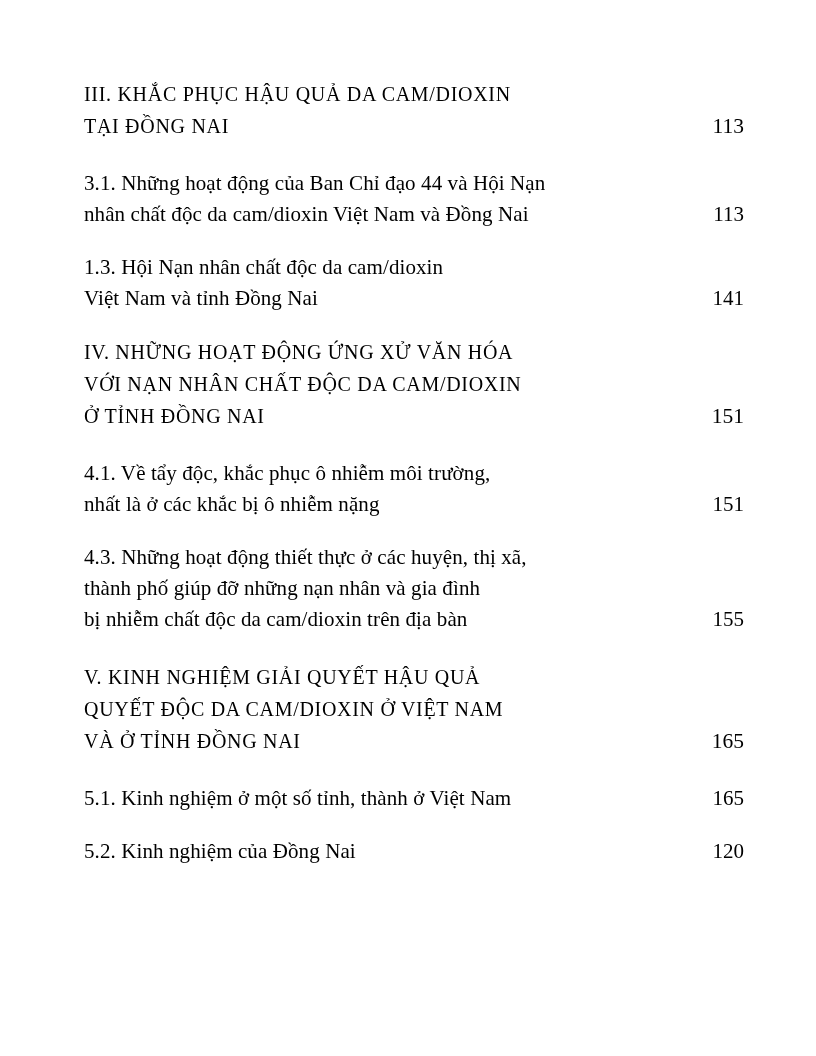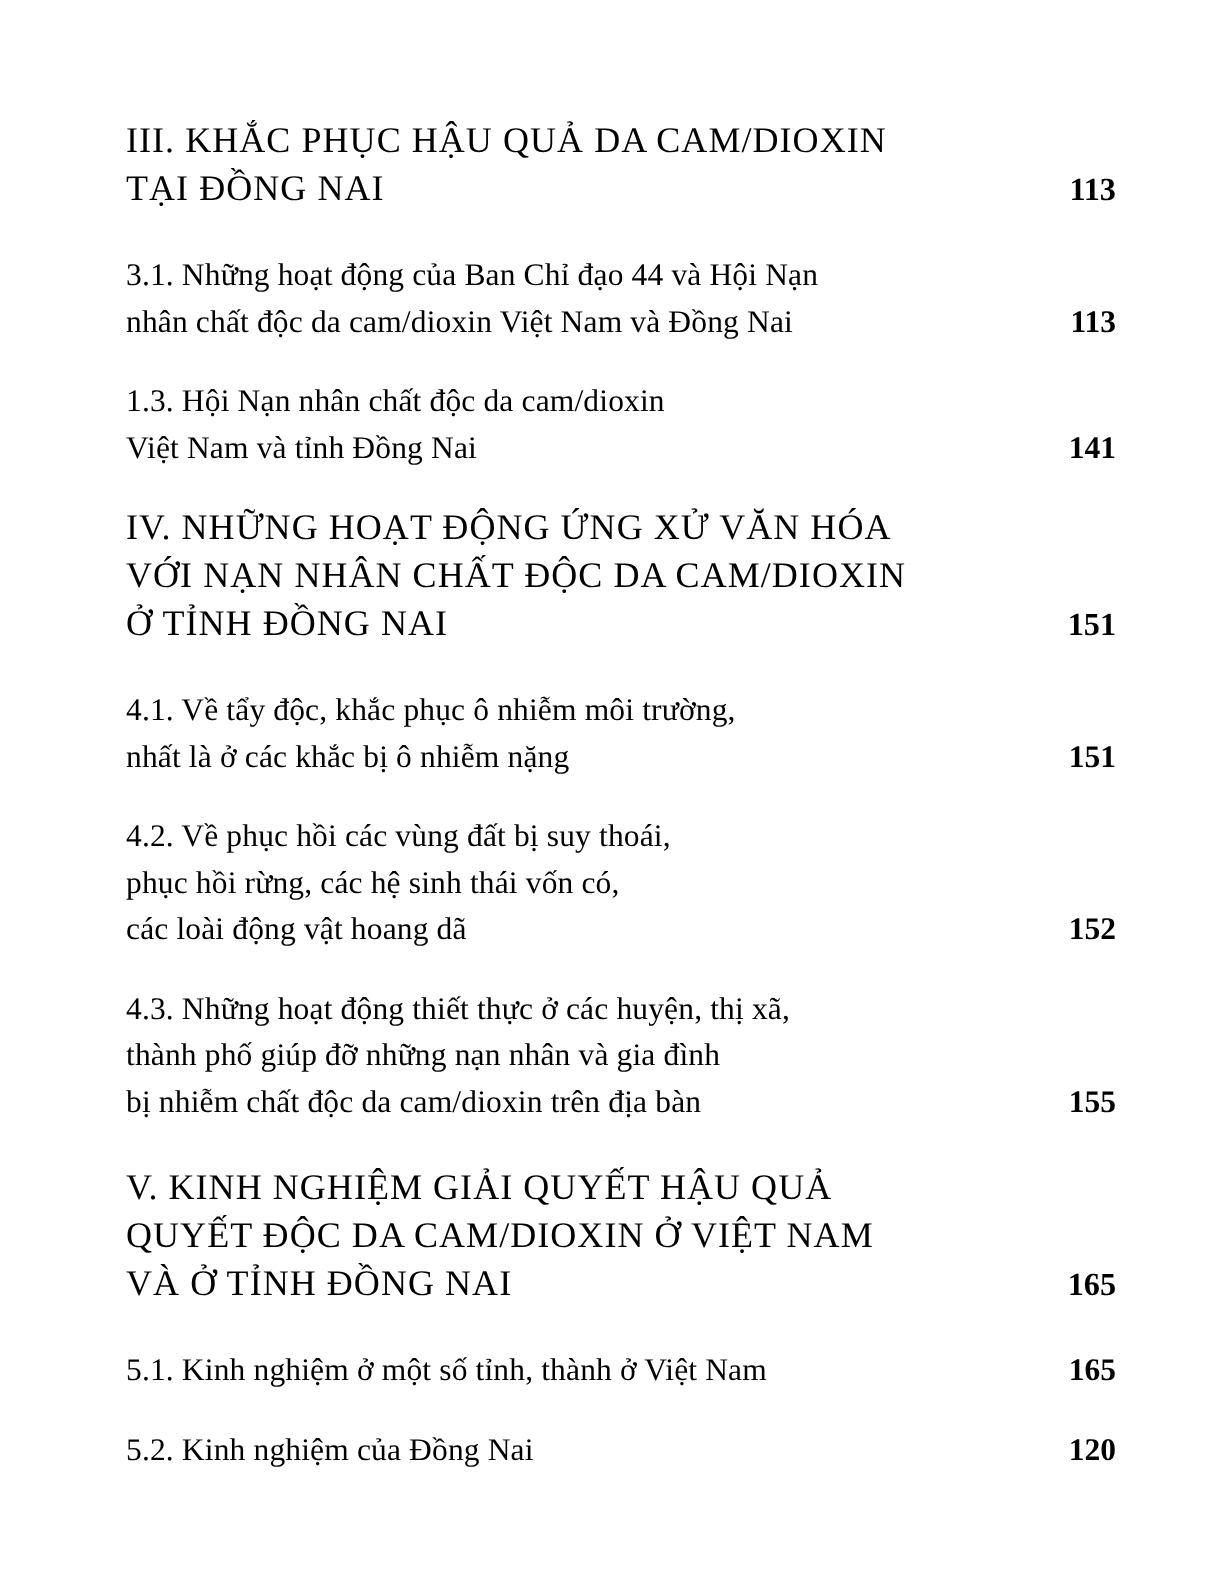--- a/index.html
+++ b/index.html
@@ -31,32 +31,32 @@
     margin-bottom: 18px;
   }
   .entry-title {
     flex: 1 1 auto;
     padding-right: 12px;
   }
   .entry-page {
     flex: 0 0 auto;
     width: 54px;
     text-align: right;
-    font-weight: bold;
+    font-weight: normal;
     font-size: 21px;
     line-height: 31px;
   }
   .line {
     display: block;
     white-space: pre;
   }
 
   
   .major .entry-title {
-    font-size: 24px;
+    font-size: 20px;
     line-height: 32px;
     letter-spacing: 0.7px;
   }
   .major .entry-page {
     font-size: 21.5px;
   }
   
   .major.align-last .entry-page {
     align-self: flex-end;
   }
@@ -120,28 +120,20 @@
     </div>
 
     <div class="entry sub align-last spacer-2">
       <div class="entry-title">
         <span class="line">4.1. Về tẩy độc, khắc phục ô nhiễm môi trường,</span>
         <span class="line">nhất là ở các khắc bị ô nhiễm nặng</span>
       </div>
       <div class="entry-page">151</div>
     </div>
 
-    <div class="entry sub align-last spacer-2">
-      <div class="entry-title">
-        <span class="line">4.2. Về phục hồi các vùng đất bị suy thoái,</span>
-        <span class="line">phục hồi rừng, các hệ sinh thái vốn có,</span>
-        <span class="line">các loài động vật hoang dã</span>
-      </div>
-      <div class="entry-page">152</div>
-    </div>
 
     <div class="entry sub align-last spacer-3">
       <div class="entry-title">
         <span class="line">4.3. Những hoạt động thiết thực ở các huyện, thị xã,</span>
         <span class="line">thành phố giúp đỡ những nạn nhân và gia đình</span>
         <span class="line">bị nhiễm chất độc da cam/dioxin trên địa bàn</span>
       </div>
       <div class="entry-page">155</div>
     </div>
 

